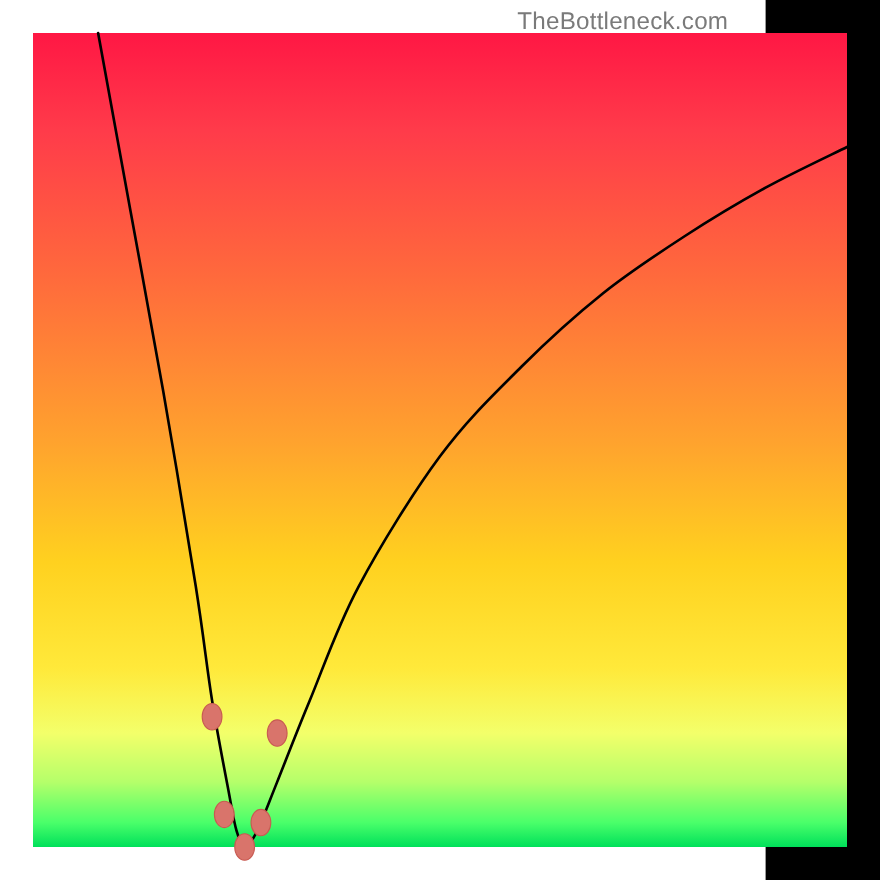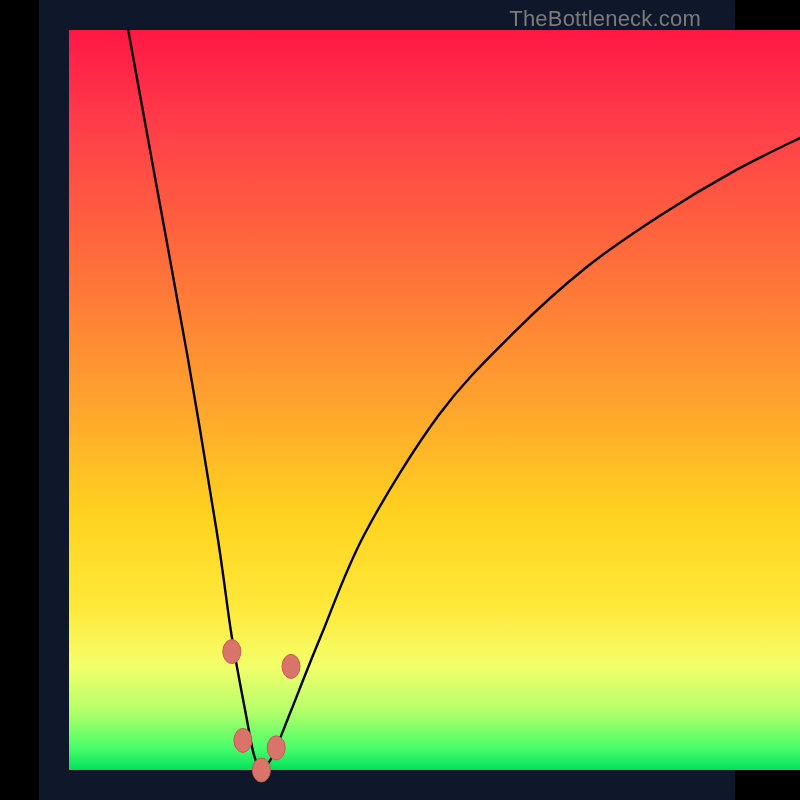--- a/index.html
+++ b/index.html
@@ -10,22 +10,21 @@
     background: #000;
     overflow: hidden;
     font-family: Arial, Helvetica, sans-serif;
   }
   .frame {
     position: absolute;
     left: 0;
     top: 0;
     width: 696px;
     height: 800px;
-    background: #0f172a;
-    margin-left: 39px;
+    background: #ffffff;
   }
   .plot-area {
     position: absolute;
     left: 30px;
     top: 30px;
     width: 740px;
     height: 740px;
     
     background: linear-gradient(
       to bottom,

